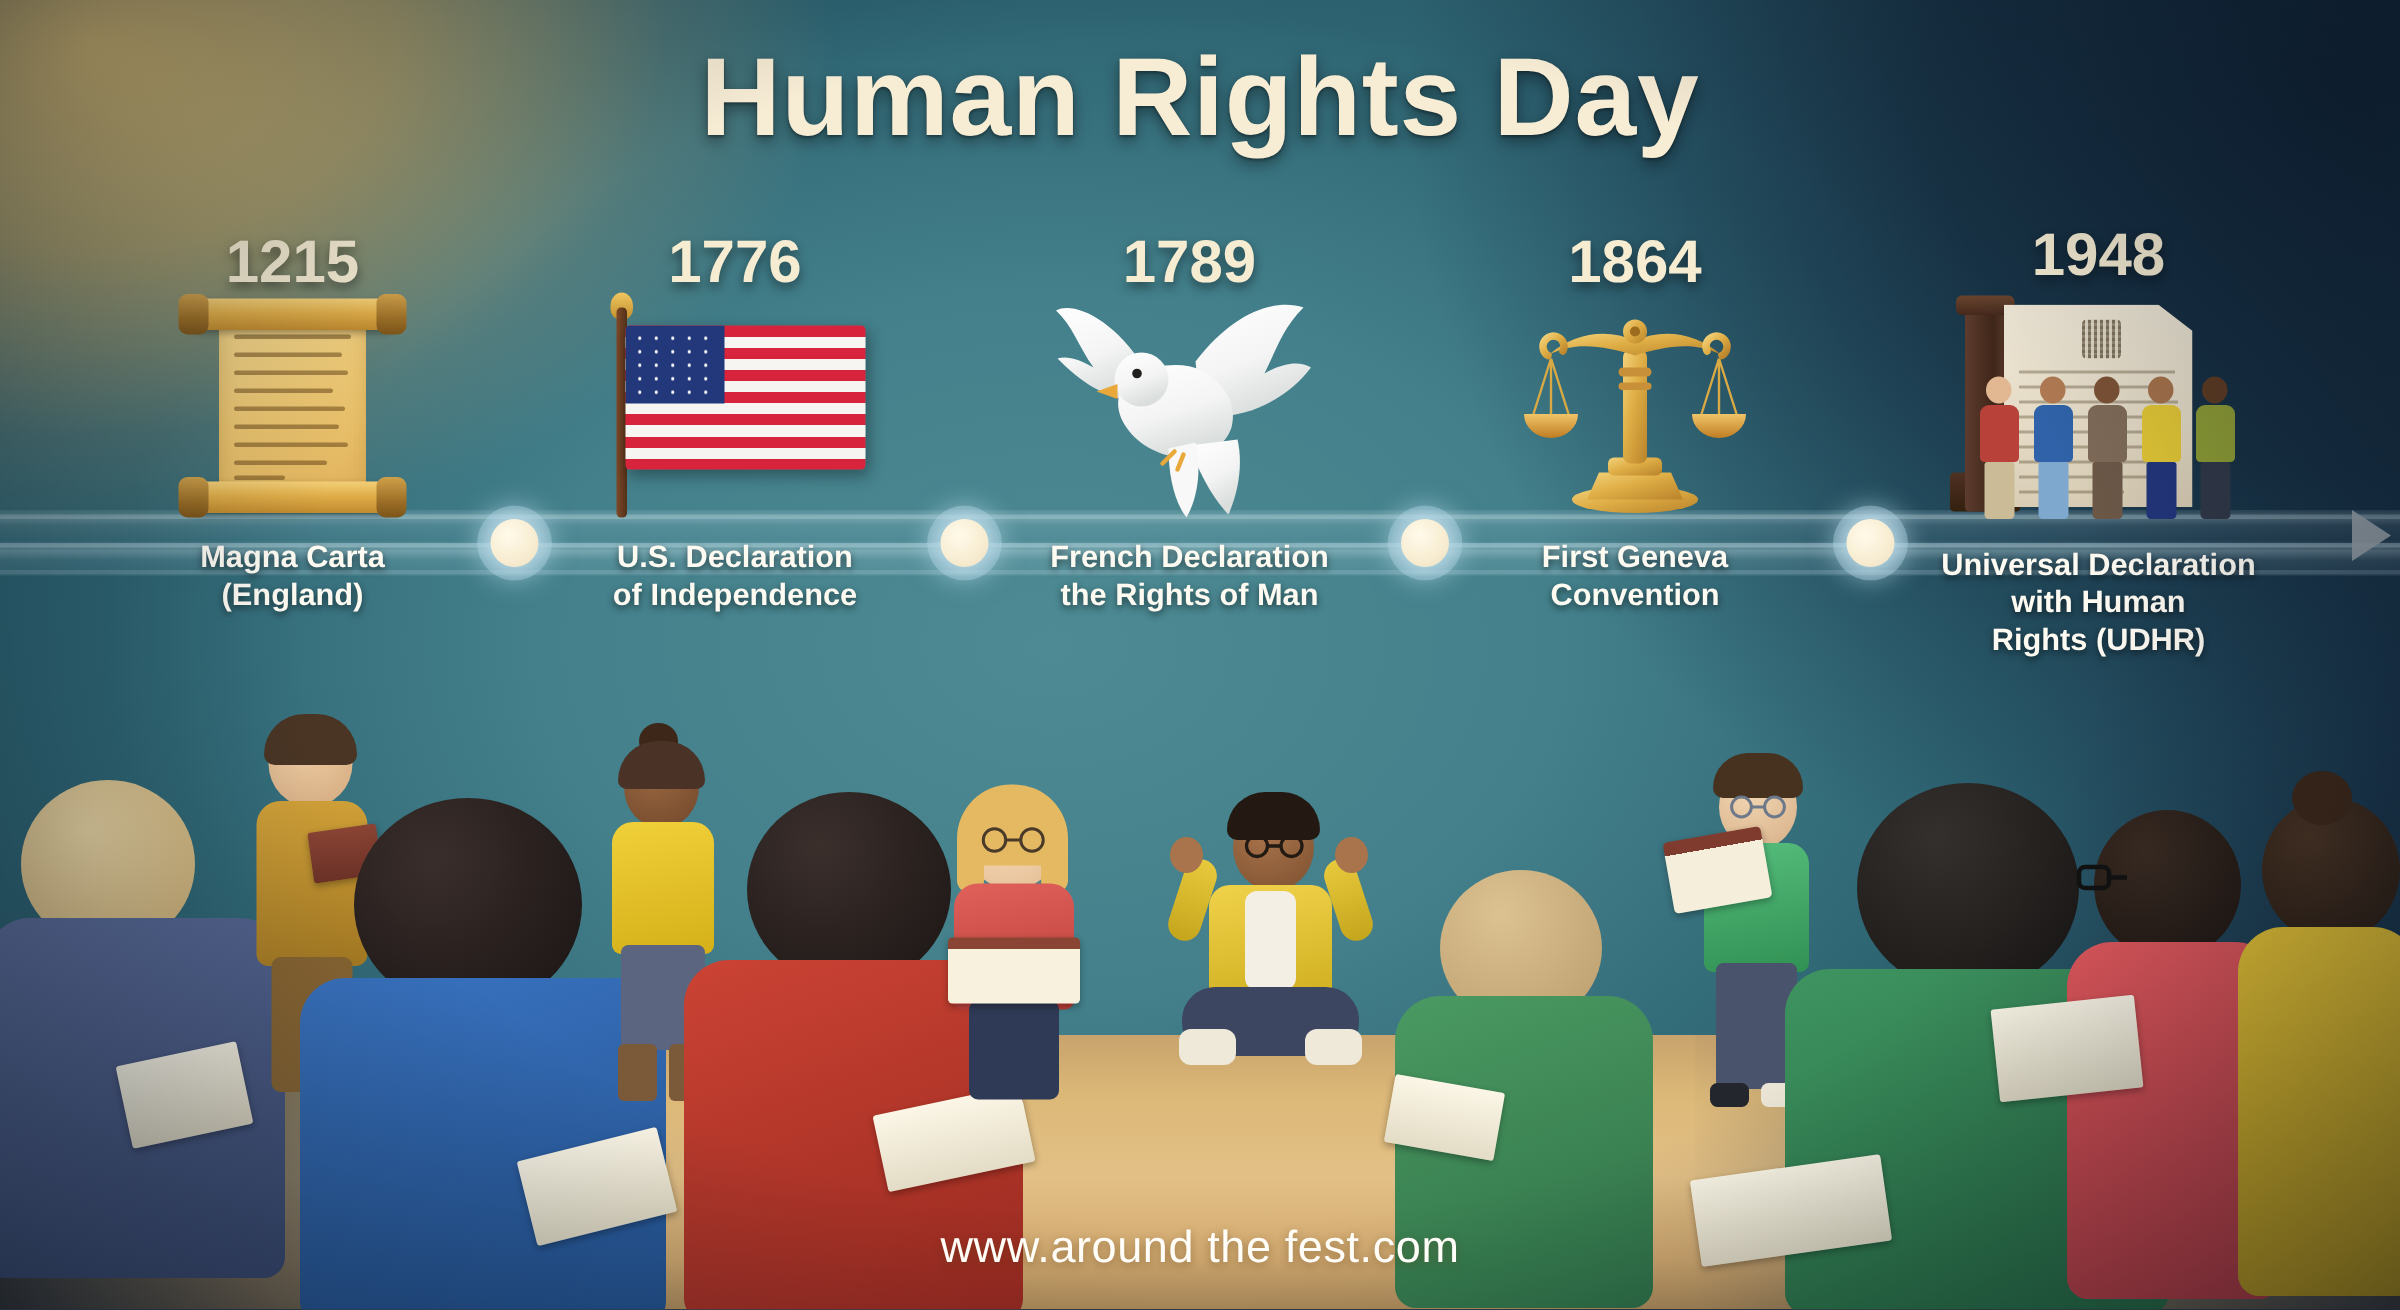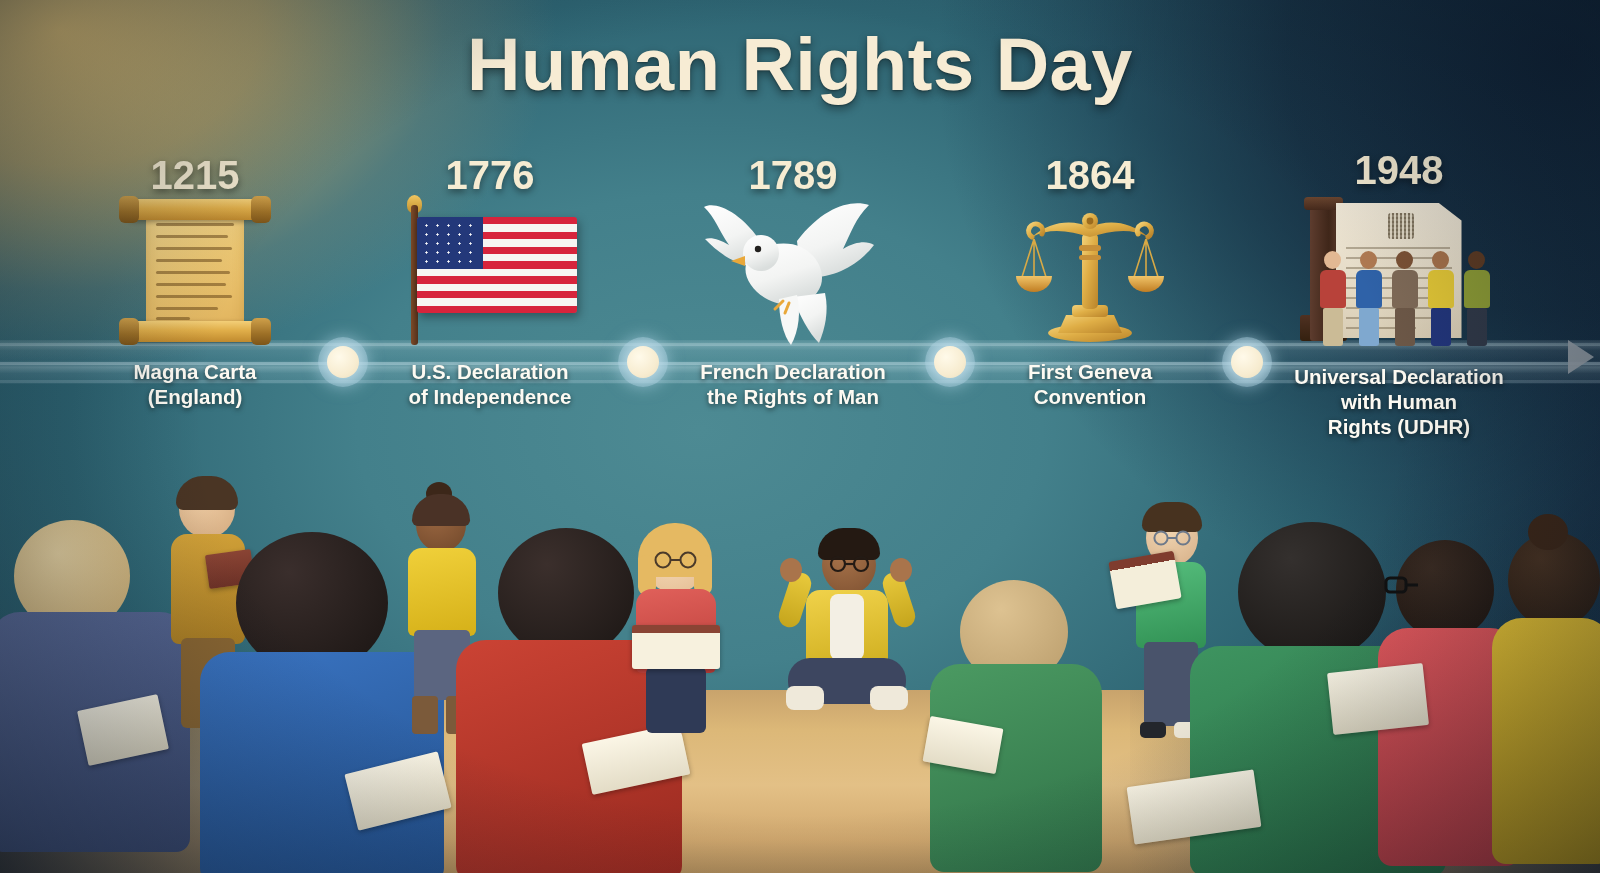--- a/index.html
+++ b/index.html
@@ -465,14 +465,15 @@
     <div class="kid" style="left:1492px; top:528px; width:120px; height:345px;">
       <div class="hd" style="left:16px; top:4px; width:92px; height:96px; background:radial-gradient(circle at 36% 28%,#4a3322,#271a11);"></div>
       <div class="hd" style="left:36px; top:-14px; width:40px; height:36px; background:#3d2718;"></div>
       <div class="bd" style="left:0; top:90px; width:120px; height:246px; background:linear-gradient(160deg,#e2bf34,#b79518);"></div>
     </div>
 
   </div>
 
   <div class="vig-edges"></div>
 
+  <div class="watermark">www.around the fest.com</div>
 
 </div>
 
 </body></html>

